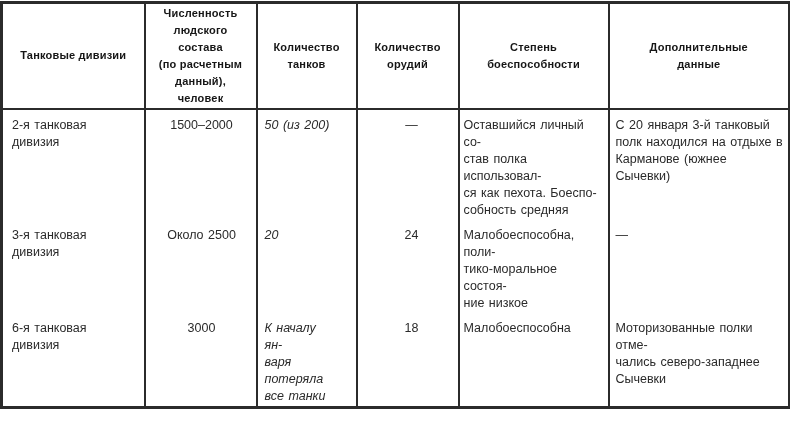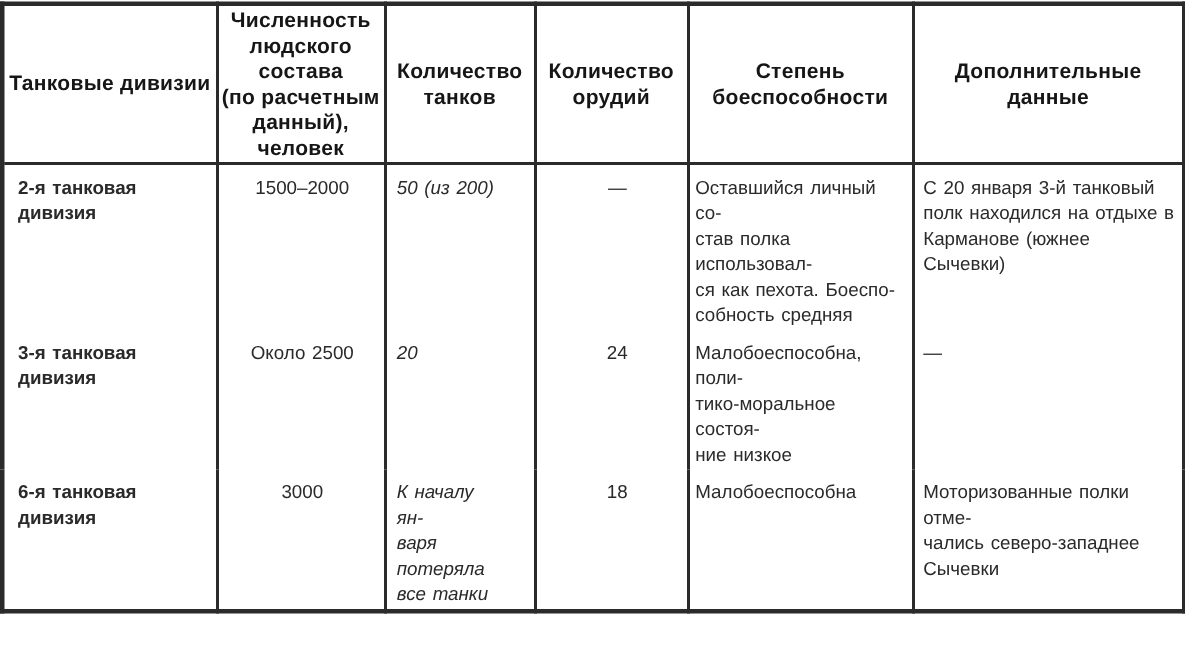--- a/index.html
+++ b/index.html
@@ -28,21 +28,21 @@
   }
   th, td {
     border-left: 2px solid #2b2b2b;
     border-right: 2px solid #2b2b2b;
     white-space: pre-line;
     overflow: hidden;
   }
   thead tr { height: 106px; }
   thead th {
     border-bottom: 2px solid #2b2b2b;
-    font-size: 14px;
+    font-size: 11px;
     line-height: 17px;
     font-weight: bold;
     color: #161616;
     text-align: center;
     vertical-align: middle;
     letter-spacing: 0.2px;
     padding: 0 2px;
   }
   tbody td {
     font-size: 12.5px;
@@ -52,21 +52,21 @@
     padding-top: 7px;
     word-spacing: 1px;
   }
   tbody tr:nth-child(1) { height: 72px; }
   tbody tr:nth-child(2) { height: 63px; }
   tbody tr:nth-child(3) { height: 53px; }
   tbody tr:nth-child(4) { height: 52px; }
   tbody tr:nth-child(5) { height: 24px; }
   tbody tr:nth-child(6) { height: 47px; }
 
-  tbody td:nth-child(1) { padding-left: 9px;  padding-right: 14px; font-weight: bold; }
+  tbody td:nth-child(1) { padding-left: 9px;  padding-right: 14px; }
   tbody td:nth-child(2) { padding-left: 4px;  padding-right: 2px; }
   tbody td:nth-child(3) { padding-left: 7px;  padding-right: 18px; font-style: italic; }
   tbody td:nth-child(4) { padding-left: 10px; padding-right: 2px; }
   tbody td:nth-child(5) { padding-left: 4px;  padding-right: 3px; margin-top: 18px; }
   tbody td:nth-child(6) { padding-left: 6px;  padding-right: 3px; }
 
   td.align-left   { text-align: left; }
   td.align-center { text-align: center; padding-left: 2px; padding-right: 2px; }
   td.align-indent { text-align: left; padding-left: 18px; }
   td.align-dash   { text-align: left; padding-left: 32px; }

